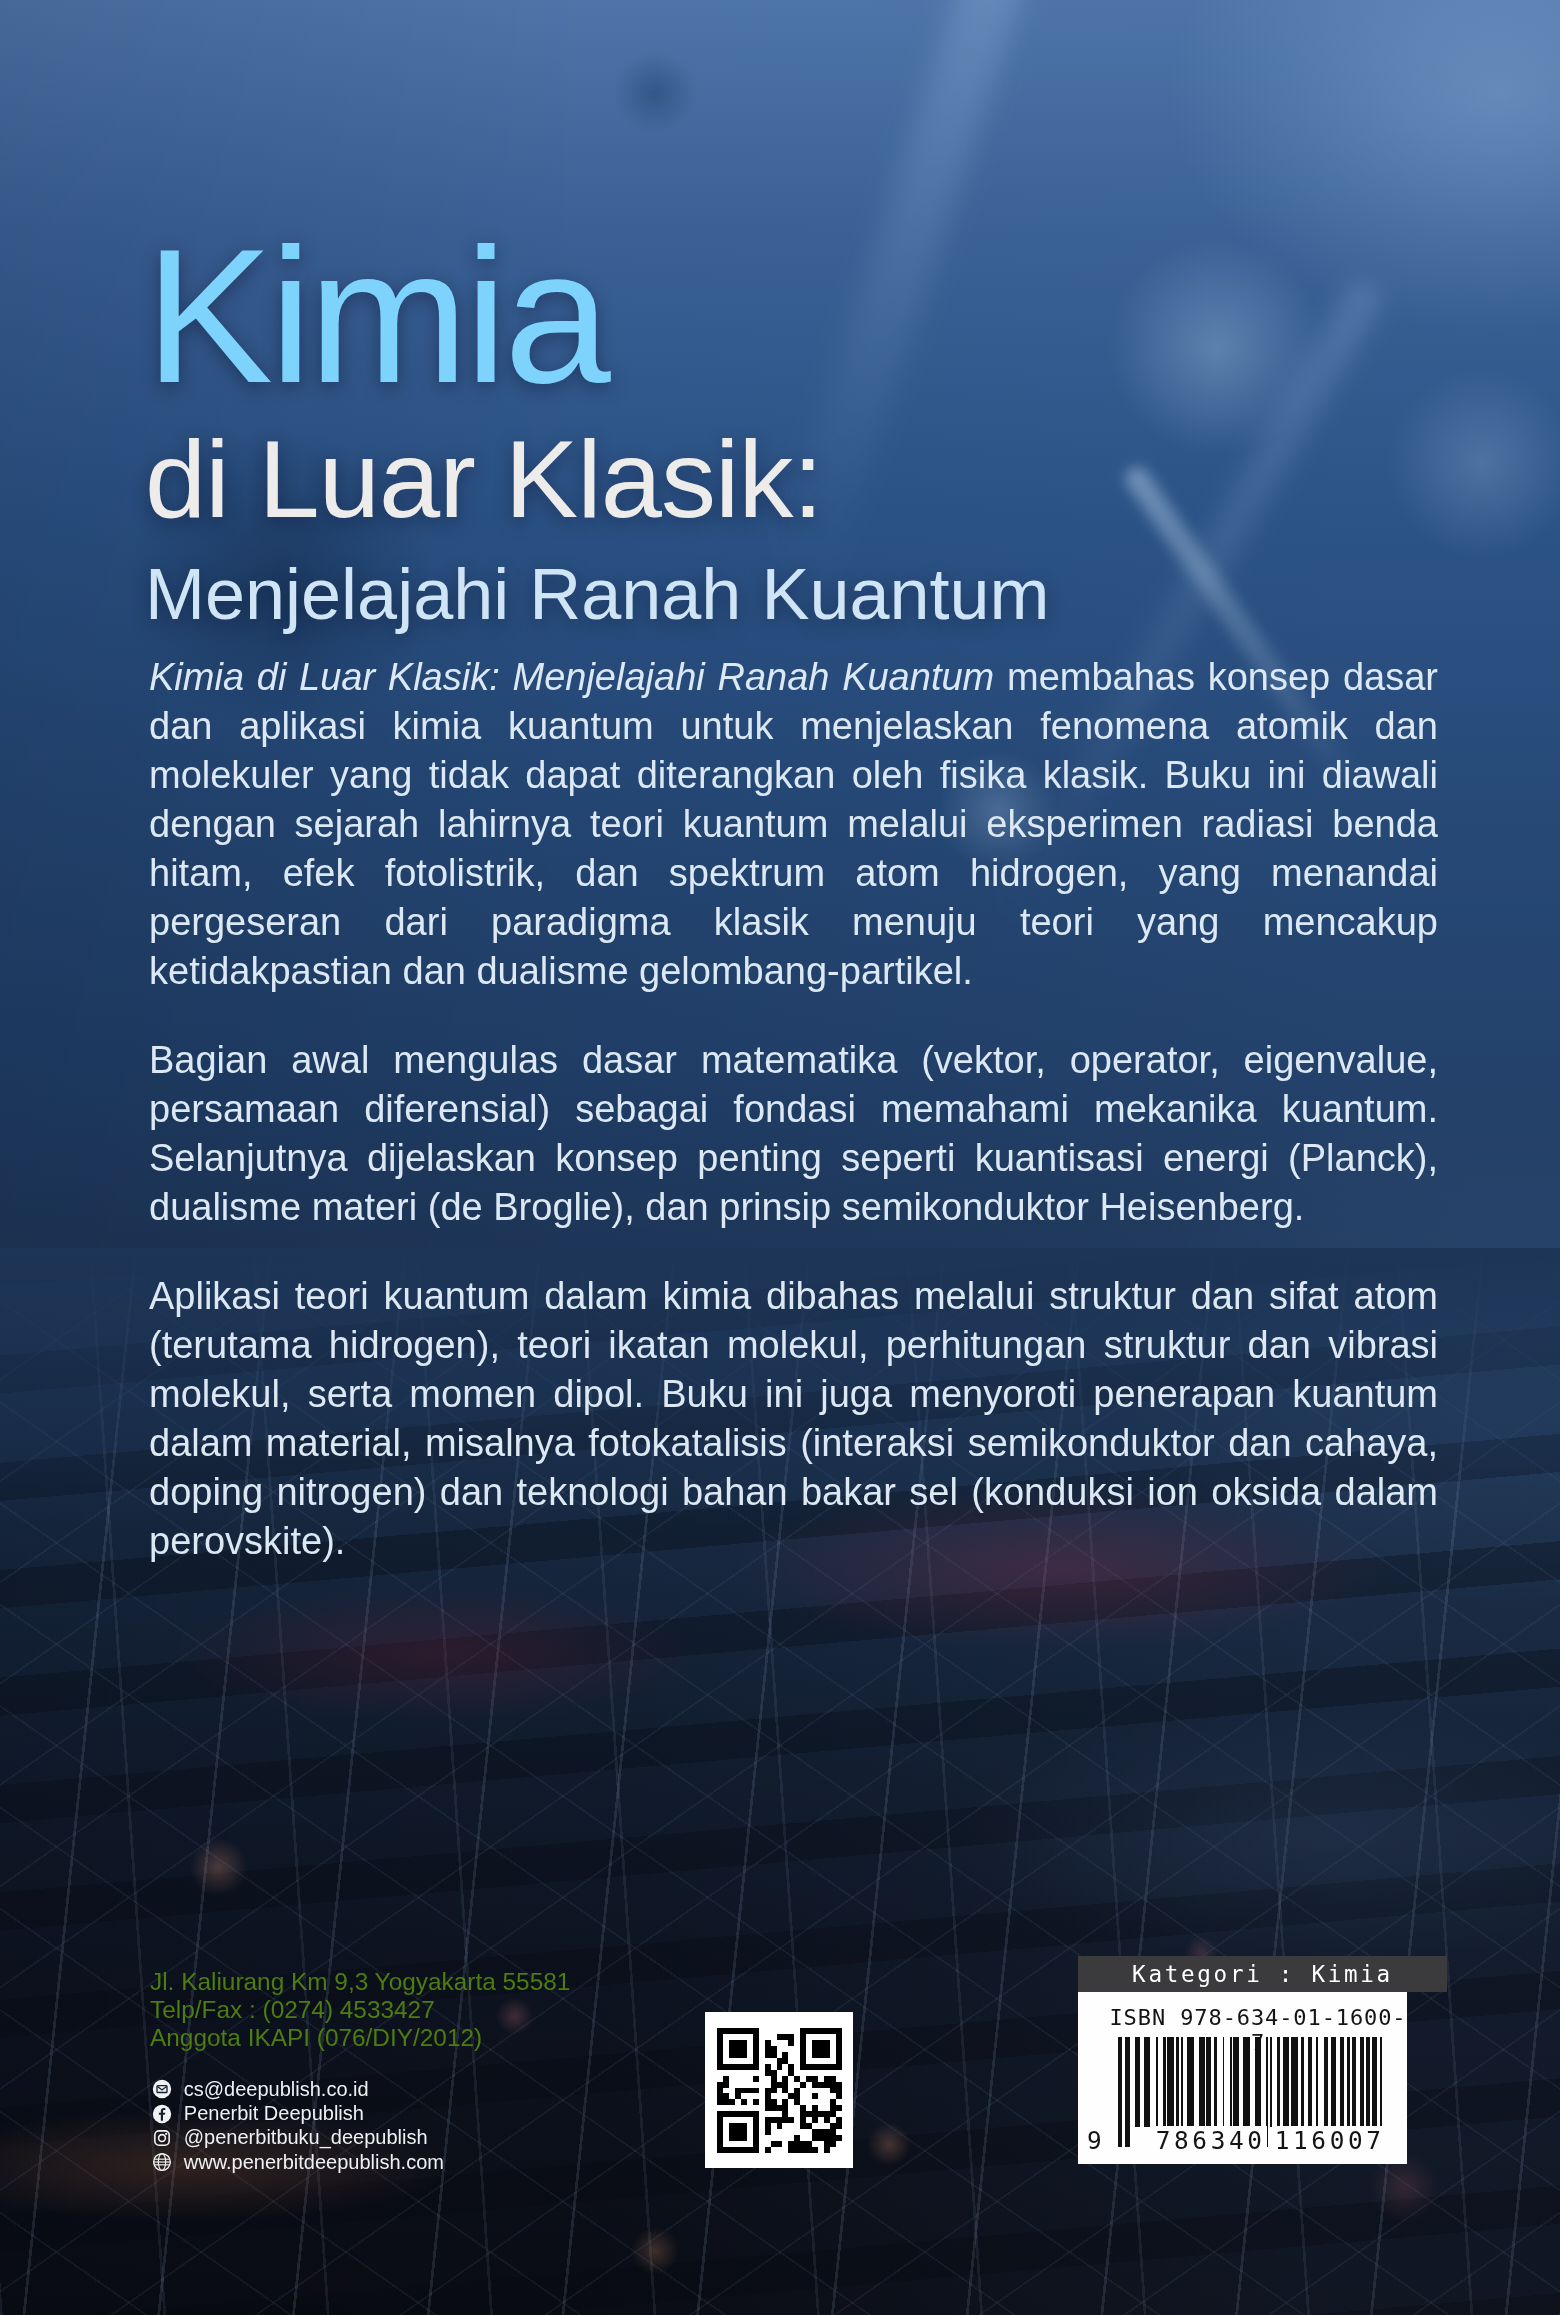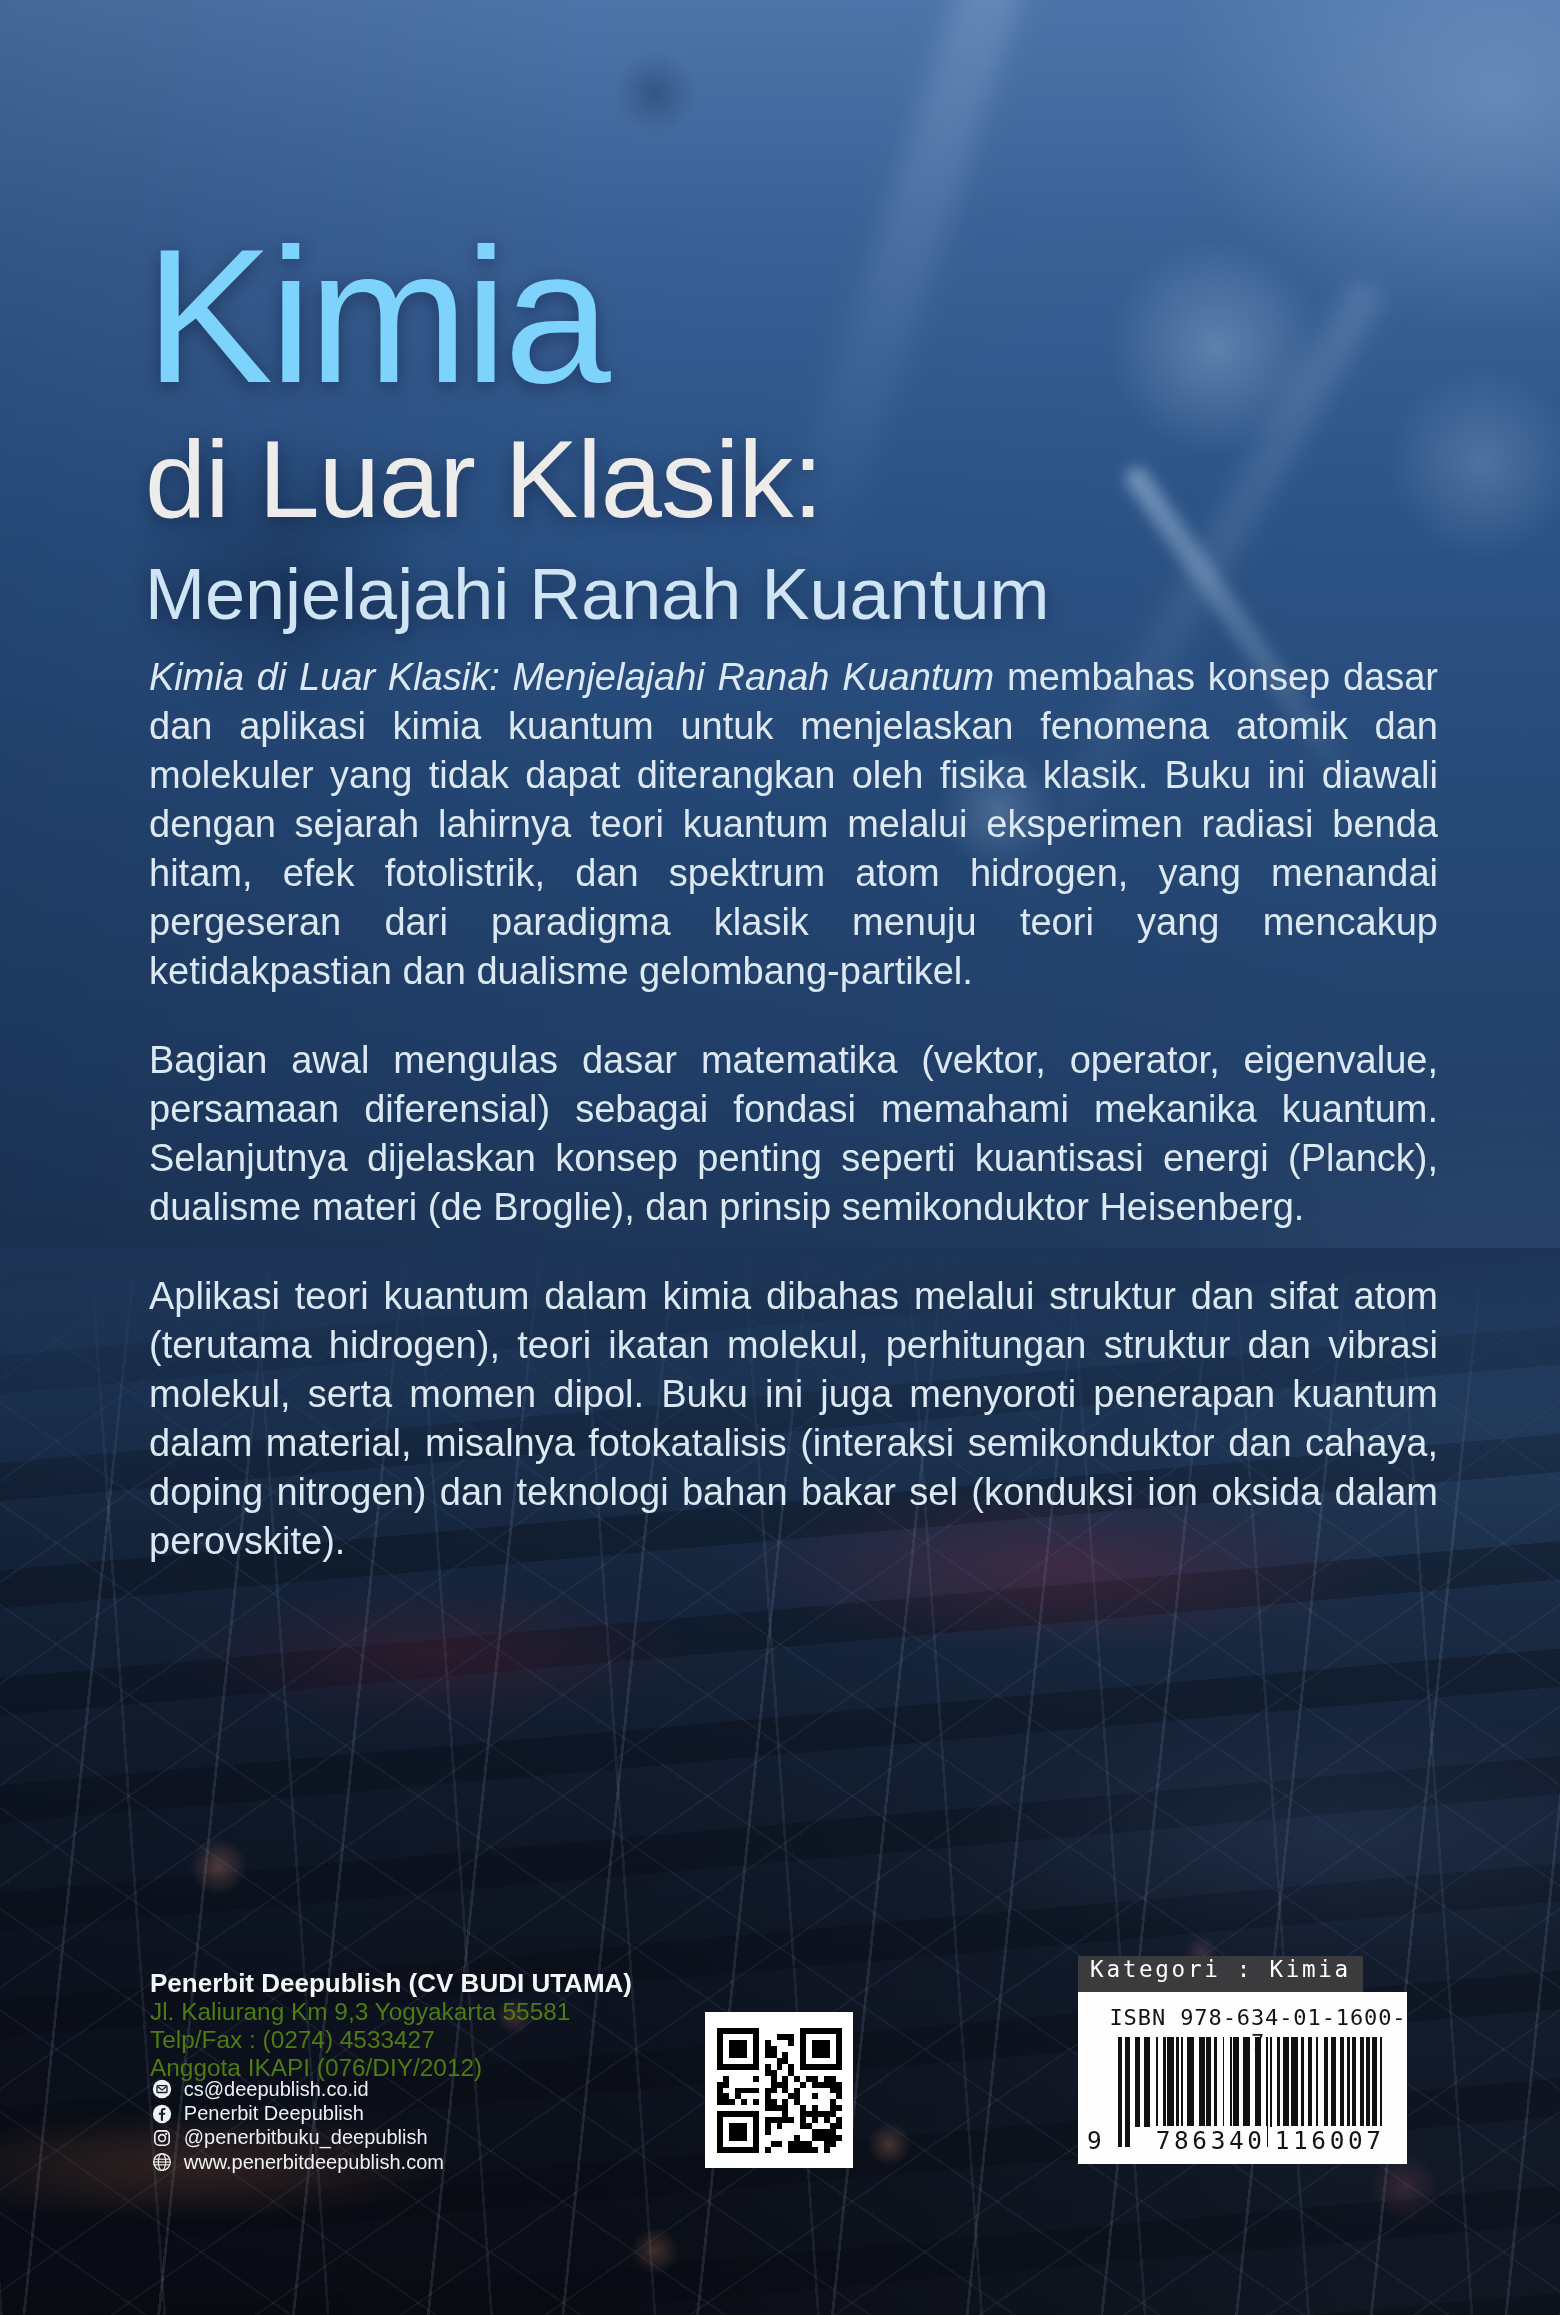--- a/index.html
+++ b/index.html
@@ -75,24 +75,24 @@
   .contact-icon{width:20px;height:20px;margin-right:11.8px;flex:0 0 auto;}
   .contact-label{font-size:20px;color:#eef1f4;white-space:nowrap;}
   
   .qr-box{
     position:absolute;left:705px;top:2012px;width:148px;height:156px;
     background:#ffffff;display:flex;align-items:center;justify-content:center;
   }
   #qr{width:125px;height:125px;shape-rendering:crispEdges;}
   
   .category-bar{
-    position:absolute;left:1078px;top:1956px;width:285px;height:36px;
+    position:absolute;left:1078px;top:1956px;width:369px;height:36px;
     background:#3b3b3d;color:#ffffff;
     font-family:"DejaVu Sans Mono",monospace;font-size:22.6px;letter-spacing:2.7px;
-    display:flex;align-items:flex-start;justify-content:center;
+    display:flex;align-items:center;justify-content:center;
   }
   .isbn-box{
     position:absolute;left:1078px;top:1992px;width:329px;height:172px;
     background:#fefefe;color:#141414;
   }
   .isbn-text{
     margin-top:12.7px;padding-left:31px;text-align:center;
     font-family:"DejaVu Sans Mono",monospace;font-size:22px;letter-spacing:0.9px;
   }
   #barcode{position:absolute;left:38px;top:45px;width:271px;height:112px;shape-rendering:crispEdges;}
@@ -120,21 +120,20 @@
     <div class="subtitle">Menjelajahi Ranah Kuantum</div>
   </div>
 
   <div class="synopsis">
     <p><span class="lead">Kimia di Luar Klasik: Menjelajahi Ranah Kuantum</span><span> membahas konsep dasar dan aplikasi kimia kuantum untuk menjelaskan fenomena atomik dan molekuler yang tidak dapat diterangkan oleh fisika klasik. Buku ini diawali dengan sejarah lahirnya teori kuantum melalui eksperimen radiasi benda hitam, efek fotolistrik, dan spektrum atom hidrogen, yang menandai pergeseran dari paradigma klasik menuju teori yang mencakup ketidakpastian dan dualisme gelombang-partikel.</span></p>
     <p>Bagian awal mengulas dasar matematika (vektor, operator, eigenvalue, persamaan diferensial) sebagai fondasi memahami mekanika kuantum. Selanjutnya dijelaskan konsep penting seperti kuantisasi energi (Planck), dualisme materi (de Broglie), dan prinsip semikonduktor Heisenberg.</p>
     <p>Aplikasi teori kuantum dalam kimia dibahas melalui struktur dan sifat atom (terutama hidrogen), teori ikatan molekul, perhitungan struktur dan vibrasi molekul, serta momen dipol. Buku ini juga menyoroti penerapan kuantum dalam material, misalnya fotokatalisis (interaksi semikonduktor dan cahaya, doping nitrogen) dan teknologi bahan bakar sel (konduksi ion oksida dalam perovskite).</p>
   </div>
 
   <div class="publisher">
-    <div class="pub-name">Penerbit Deepublish (CV BUDI UTAMA)</div>
     <div class="pub-line">Jl. Kaliurang Km 9,3 Yogyakarta 55581</div>
     <div class="pub-line">Telp/Fax : (0274) 4533427</div>
     <div class="pub-line">Anggota IKAPI (076/DIY/2012)</div>
   </div>
 
   <ul class="contacts">
     <li class="contact-row">
       <svg class="contact-icon" viewBox="0 0 24 24">
         <circle cx="12" cy="12" r="11" fill="#f0f2f4"></circle>
         <rect x="6" y="8" width="12" height="8.2" rx="1" fill="none" stroke="#15202f" stroke-width="1.6"></rect>

